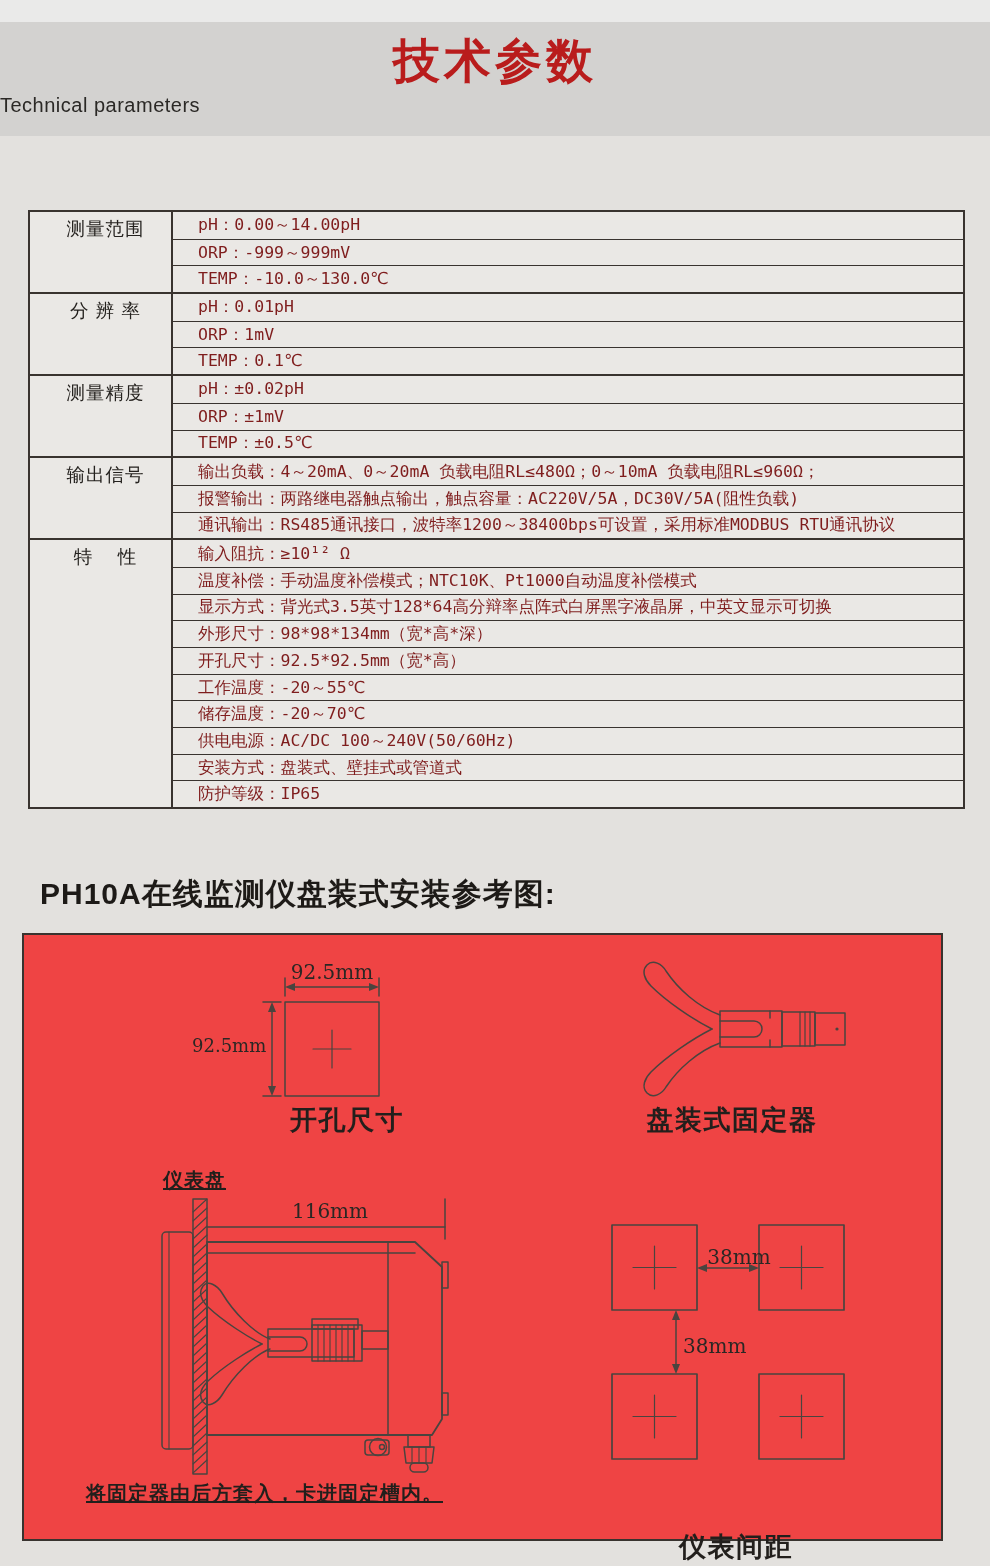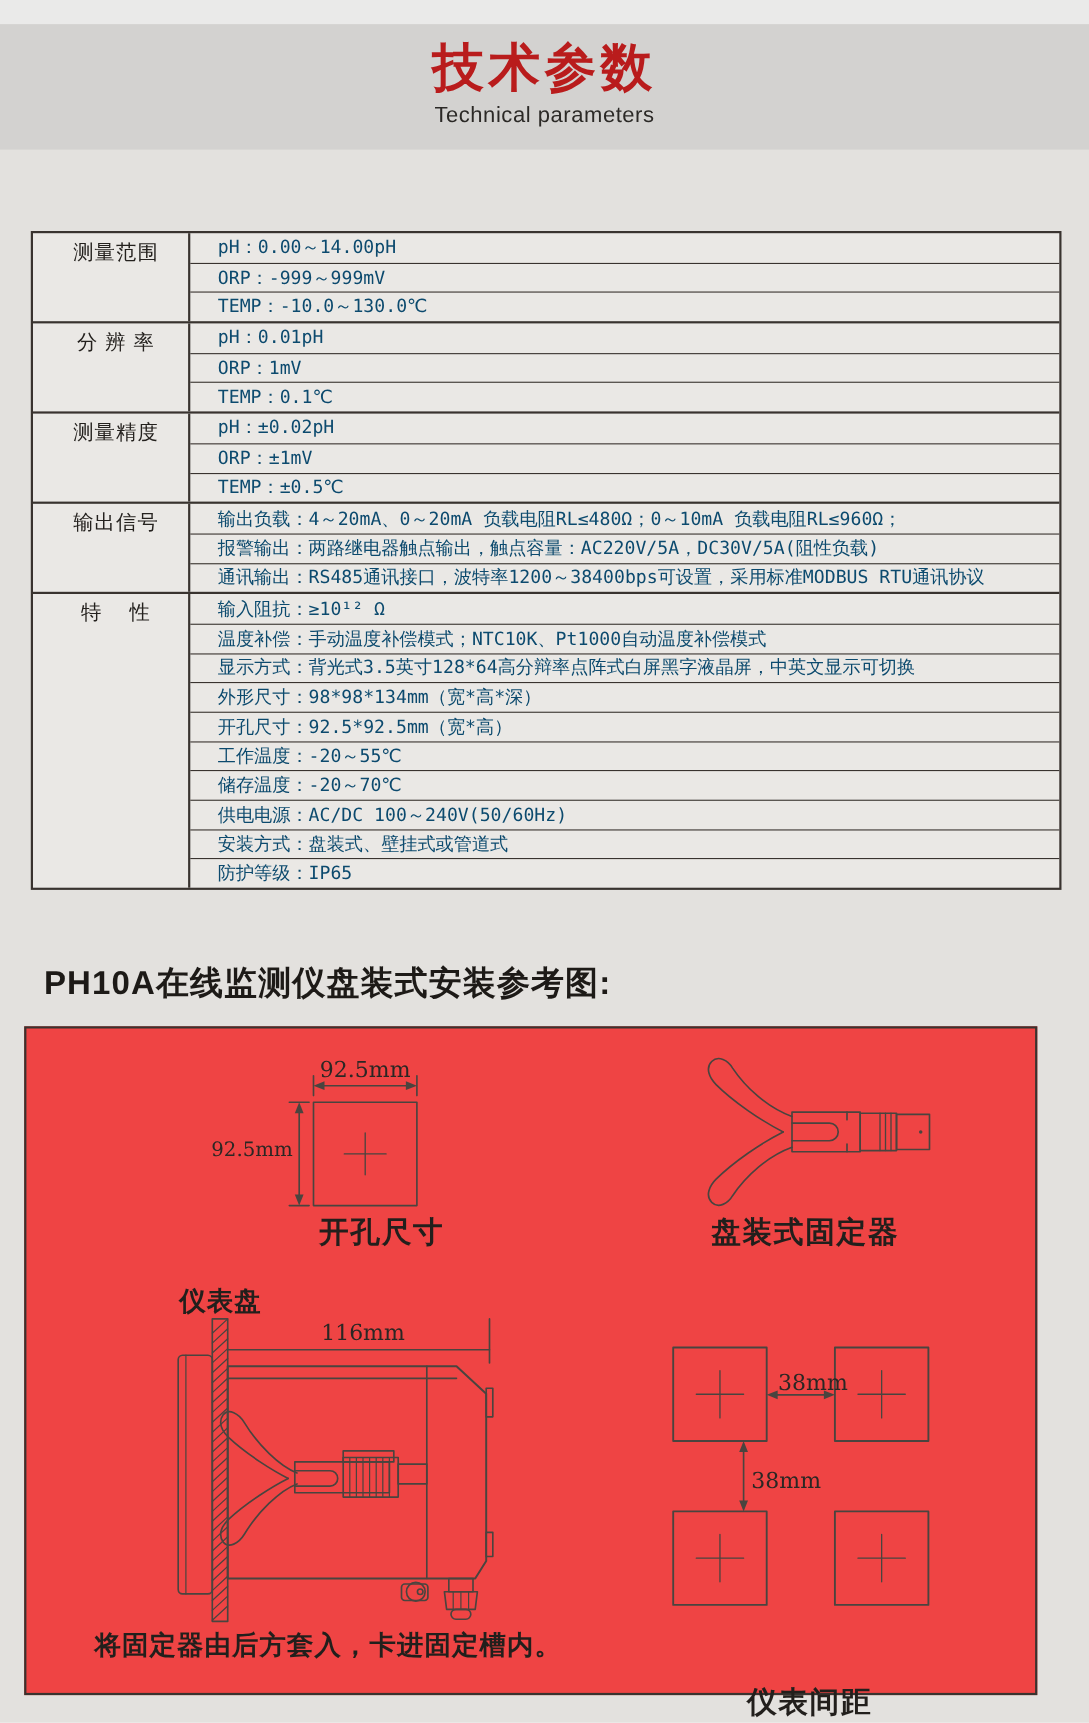--- a/index.html
+++ b/index.html
@@ -2,48 +2,48 @@
 <html><head>
 <meta charset="utf-8">
 <style>
   html,body{margin:0;padding:0;}
   .page{position:relative;width:990px;height:1566px;background:#e3e1de;overflow:hidden;
         font-family:"Liberation Sans",sans-serif;color:#262320;}
   .topstrip{position:absolute;left:0;top:0;width:990px;height:22px;background:#eaeae9;}
   .titleband{position:absolute;left:0;top:22px;width:990px;height:114px;background:#d3d2d0;}
   .main-title{position:absolute;left:0;top:8px;width:100%;text-align:center;
         font-size:47px;font-weight:bold;letter-spacing:4px;color:#b91c1c;}
-  .sub-title{position:absolute;left:0;top:72px;width:100%;text-align:center;
+  .sub-title{position:absolute;left:0;top:72px;width:100%;
         font-size:20px;color:#2b2926;letter-spacing:0.5px;}
 
   
   .spec{position:absolute;left:28px;top:210px;width:937px;background:#eae8e5;
         border:2.5px solid #39332f;box-sizing:border-box;}
   .group{display:flex;}
   .group + .group{border-top:2px solid #39332f;}
   .glabel{width:143px;flex:none;border-right:2px solid #39332f;box-sizing:border-box;
         font-size:18.5px;color:#24211e;text-align:center;padding-top:4px;white-space:pre;
         letter-spacing:1px;padding-left:10px;}
   .rows{flex:1;display:flex;flex-direction:column;min-width:0;}
   .rrow{height:26.7px;display:flex;align-items:center;padding-left:25px;
-        font-size:16.5px;color:#0c4a6e;box-sizing:border-box;white-space:nowrap;
+        font-size:16.5px;color:#7f1d1d;box-sizing:border-box;white-space:nowrap;
         font-family:"DejaVu Sans Mono","DejaVu Sans",sans-serif;}
   .rrow + .rrow{border-top:1.6px solid #39332f;}
 
   .section-heading{position:absolute;left:40px;top:874px;font-size:30px;font-weight:600;
         color:#1d1a17;letter-spacing:1px;}
 
   
   .diagram-box{position:absolute;left:22px;top:933px;width:921px;height:608px;
         border:2.5px solid #39332f;box-sizing:border-box;background:#ef4444;}
   .dwrap{position:absolute;left:0;top:0;width:916px;height:603px;}
   .dimtext{position:absolute;font-family:"DejaVu Serif",serif;font-size:20px;color:#2a2724;}
   .dimtext.small{font-size:20px;}
   .cap{position:absolute;font-size:27px;font-weight:600;color:#221f1c;letter-spacing:1.5px;text-align:center;}
-  .cap.medium{font-size:24px;letter-spacing:1px;}
+  .cap.medium{font-size:20px;letter-spacing:1px;text-decoration:underline;}
 </style>
 </head>
 <body>
 
 <div class="page">
   <div class="topstrip"></div>
   <div class="titleband">
     <div class="main-title">技术参数</div>
     <div class="sub-title">Technical parameters</div>
   </div>

